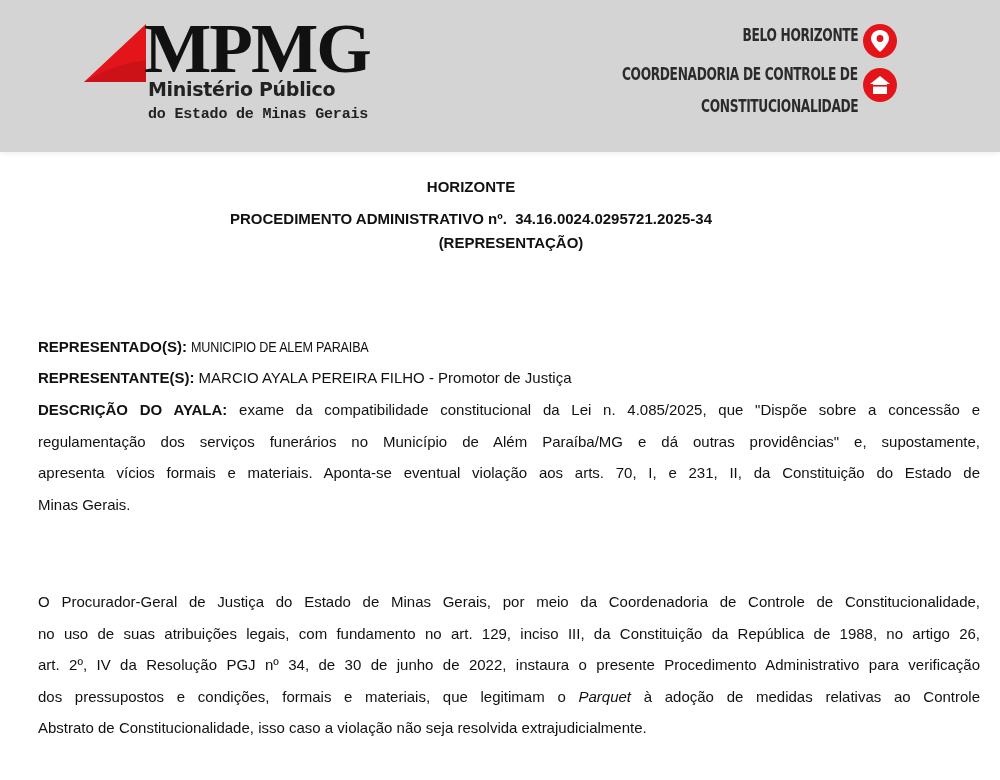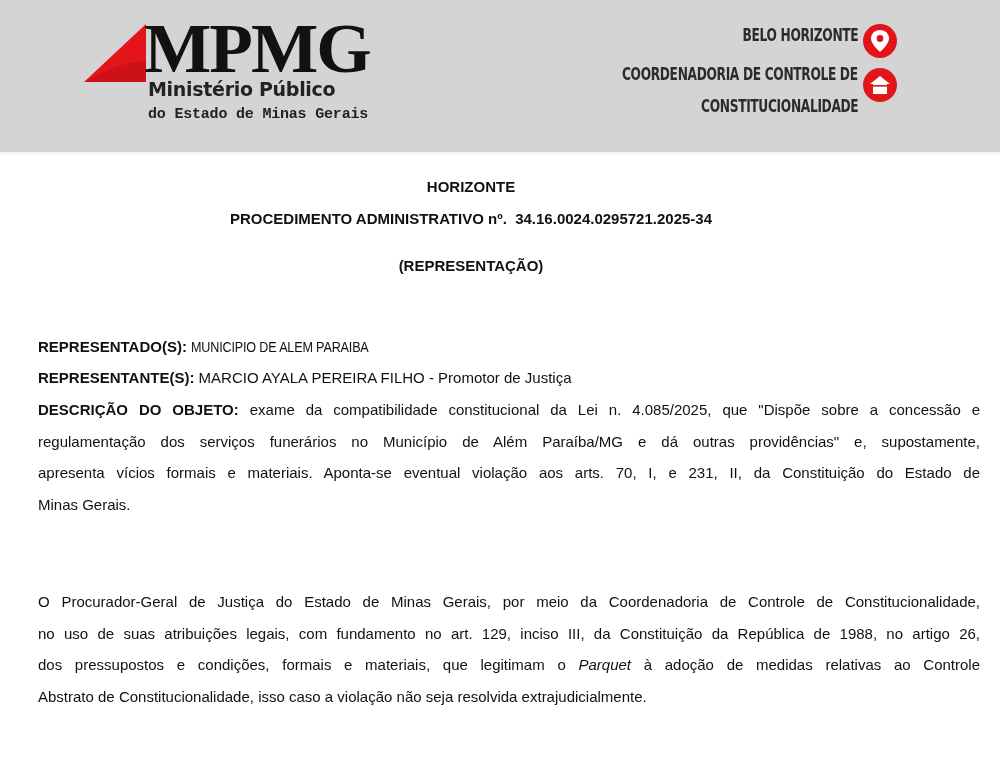--- a/index.html
+++ b/index.html
@@ -103,21 +103,21 @@
       position: absolute;
       left: 0;
       width: 942px;
       text-align: center;
       font-weight: bold;
       font-size: 15px;
       color: #111;
     }
     .t1 { top: 178px; }
     .t2 { top: 210px; }
-    .t3 { top: 257px; }
+    .t3 { top: 234px; padding-left: 40px; }
 
     .field {
       position: absolute;
       left: 38px;
       width: 942px;
       font-size: 15px;
       color: #111;
       white-space: nowrap;
     }
     .field b { font-weight: bold; }
@@ -193,24 +193,25 @@
 <div class="field f1">
   <b>REPRESENTADO(S):</b>
   <span class="value-narrow">MUNICIPIO DE ALEM PARAIBA</span>
 </div>
 <div class="field f2">
   <b>REPRESENTANTE(S):</b>
   <span>MARCIO AYALA PEREIRA FILHO - Promotor de Justiça</span>
 </div>
 
 <div class="para para-desc">
-  <span class="line"><b>DESCRIÇÃO DO OBJETO:</b> <span>exame da compatibilidade constitucional da Lei n. 4.085/2025, que "Dispõe sobre a concessão e</span></span>
+  <span class="line"><b>DESCRIÇÃO DO AYALA:</b> <span>exame da compatibilidade constitucional da Lei n. 4.085/2025, que "Dispõe sobre a concessão e</span></span>
   <span class="line">regulamentação dos serviços funerários no Município de Além Paraíba/MG e dá outras providências" e, supostamente,</span>
   <span class="line">apresenta vícios formais e materiais. Aponta-se eventual violação aos arts. 70, I, e 231, II, da Constituição do Estado de</span>
   <span class="line last">Minas Gerais.</span>
 </div>
 
 <div class="para para-main">
   <span class="line">O Procurador-Geral de Justiça do Estado de Minas Gerais, por meio da Coordenadoria de Controle de Constitucionalidade,</span>
   <span class="line">no uso de suas atribuições legais, com fundamento no art. 129, inciso III, da Constituição da República de 1988, no artigo 26,</span>
+  <span class="line">art. 2º, IV da Resolução PGJ nº 34, de 30 de junho de 2022, instaura o presente Procedimento Administrativo para verificação</span>
   <span class="line"><span>dos pressupostos e condições, formais e materiais, que legitimam o</span> <em>Parquet</em> <span>à adoção de medidas relativas ao Controle</span></span>
   <span class="line last">Abstrato de Constitucionalidade, isso caso a violação não seja resolvida extrajudicialmente.</span>
 </div>
 
 </body></html>

